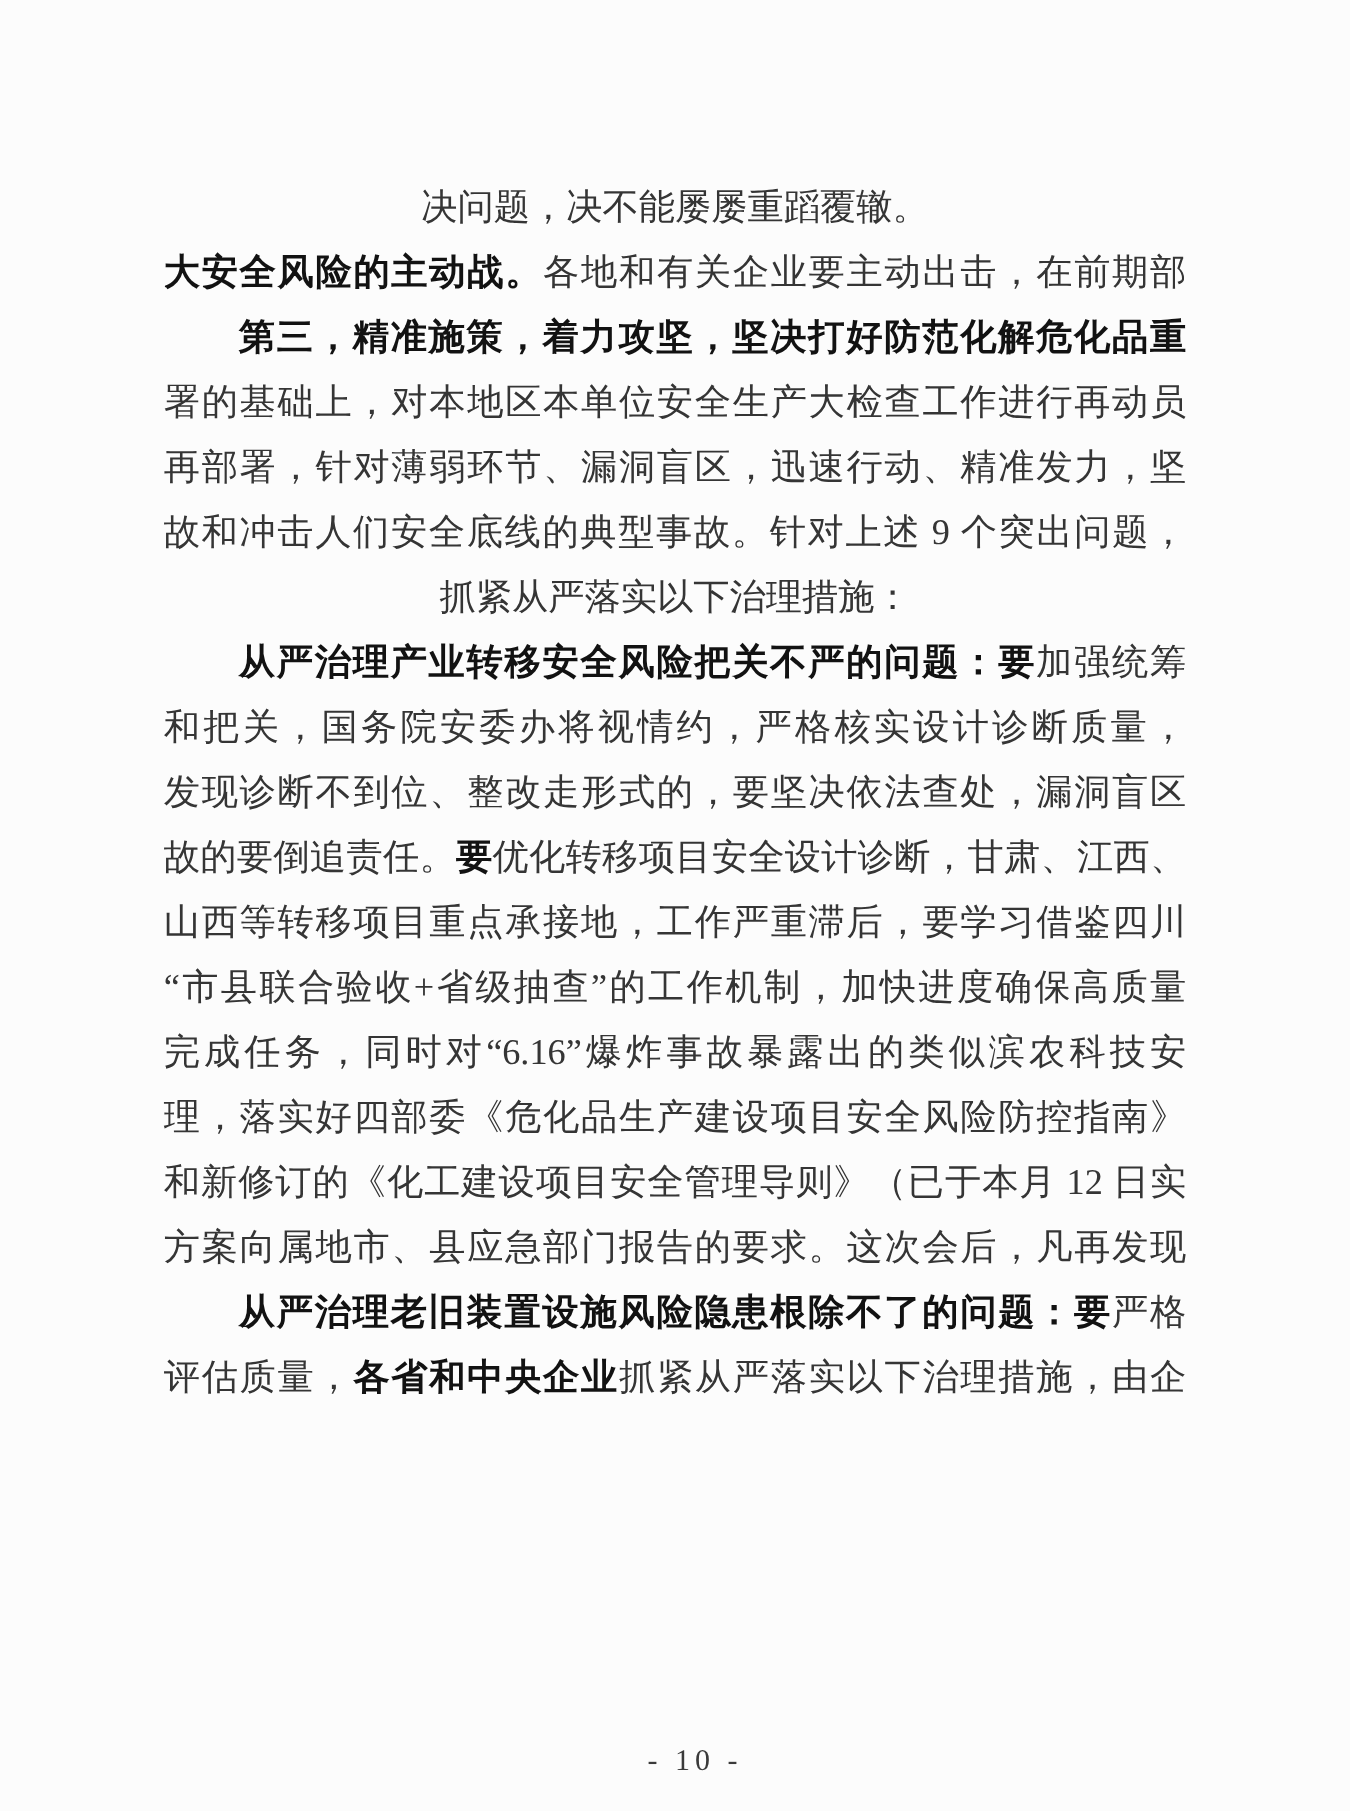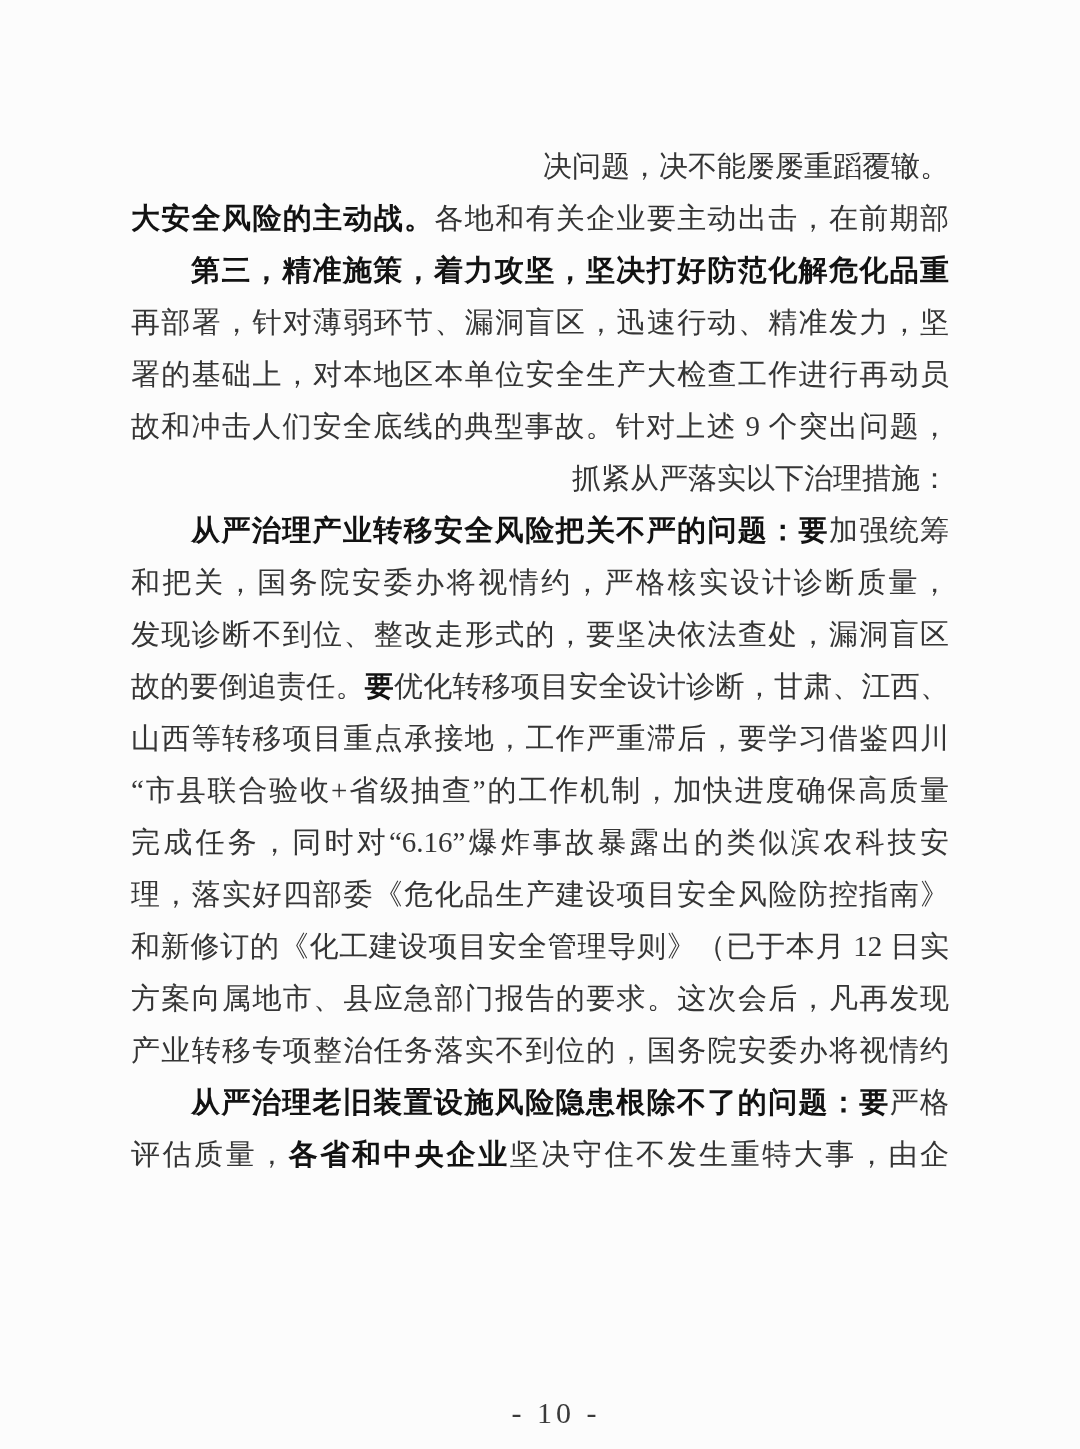--- a/index.html
+++ b/index.html
@@ -23,63 +23,62 @@
   }
   .line {
     font-size: 29px;
     line-height: 52px;
     color: #353535;
     text-align: justify;
     text-align-last: justify;
     letter-spacing: 0;
   }
   .line.nojust {
-    text-align: right;
+    text-align: center;
     text-align-last: auto;
   }
   .line.indent {
     text-indent: 60px;
   }
   .seg.bold {
     font-family: "Liberation Sans", sans-serif;
     font-weight: 700;
     color: #121212;
   }
   .footer {
     position: absolute;
     left: 0;
     right: 0;
     top: 1396px;
     text-align: center;
-    font-size: 30px;
+    font-size: 24px;
     color: #3a3a3a;
     letter-spacing: 4px;
     padding-left: 32px;
   }
 </style>
 </head>
 <body>
 
 <div class="page">
   <div class="content" id="lines-container">
       <div class="line nojust"><span class="seg">决问题，决不能屡屡重蹈覆辙。</span></div>
       <div class="line"><span class="seg bold">大安全风险的主动战。</span><span class="seg">各地和有关企业要主动出击，在前期部</span></div>
       <div class="line indent"><span class="seg bold">第三，精准施策，着力攻坚，坚决打好防范化解危化品重</span></div>
+      <div class="line"><span class="seg">署的基础上，对本地区本单位安全生产大检查工作进行再动员</span></div>
       <div class="line"><span class="seg">再部署，针对薄弱环节、漏洞盲区，迅速行动、精准发力，坚</span></div>
-      <div class="line"><span class="seg">署的基础上，对本地区本单位安全生产大检查工作进行再动员</span></div>
       <div class="line"><span class="seg">故和冲击人们安全底线的典型事故。针对上述 9 个突出问题，</span></div>
       <div class="line nojust"><span class="seg">抓紧从严落实以下治理措施：</span></div>
       <div class="line indent"><span class="seg bold">从严治理产业转移安全风险把关不严的问题：要</span><span class="seg">加强统筹</span></div>
       <div class="line"><span class="seg">和把关，国务院安委办将视情约，严格核实设计诊断质量，</span></div>
       <div class="line"><span class="seg">发现诊断不到位、整改走形式的，要坚决依法查处，漏洞盲区</span></div>
       <div class="line"><span class="seg">故的要倒追责任。</span><span class="seg bold">要</span><span class="seg">优化转移项目安全设计诊断，甘肃、江西、</span></div>
       <div class="line"><span class="seg">山西等转移项目重点承接地，工作严重滞后，要学习借鉴四川</span></div>
       <div class="line"><span class="seg">“市县联合验收+省级抽查”的工作机制，加快进度确保高质量</span></div>
       <div class="line"><span class="seg">完成任务，同时对“6.16”爆炸事故暴露出的类似滨农科技安</span></div>
       <div class="line"><span class="seg">理，落实好四部委《危化品生产建设项目安全风险防控指南》</span></div>
       <div class="line"><span class="seg">和新修订的《化工建设项目安全管理导则》（已于本月 12 日实</span></div>
       <div class="line"><span class="seg">方案向属地市、县应急部门报告的要求。这次会后，凡再发现</span></div>
-      <div class="line"><span class="seg">产业转移专项整治任务落实不到位的，国务院安委办将视情约</span></div>
       <div class="line indent"><span class="seg bold">从严治理老旧装置设施风险隐患根除不了的问题：要</span><span class="seg">严格</span></div>
-      <div class="line"><span class="seg">评估质量，</span><span class="seg bold">各省和中央企业</span><span class="seg">坚决守住不发生重特大事，由企</span></div>
+      <div class="line"><span class="seg">评估质量，</span><span class="seg bold">各省和中央企业</span><span class="seg">抓紧从严落实以下治理措施，由企</span></div>
     </div>
   <div class="footer">-  10  -</div>
 </div>
 
 </body></html>

